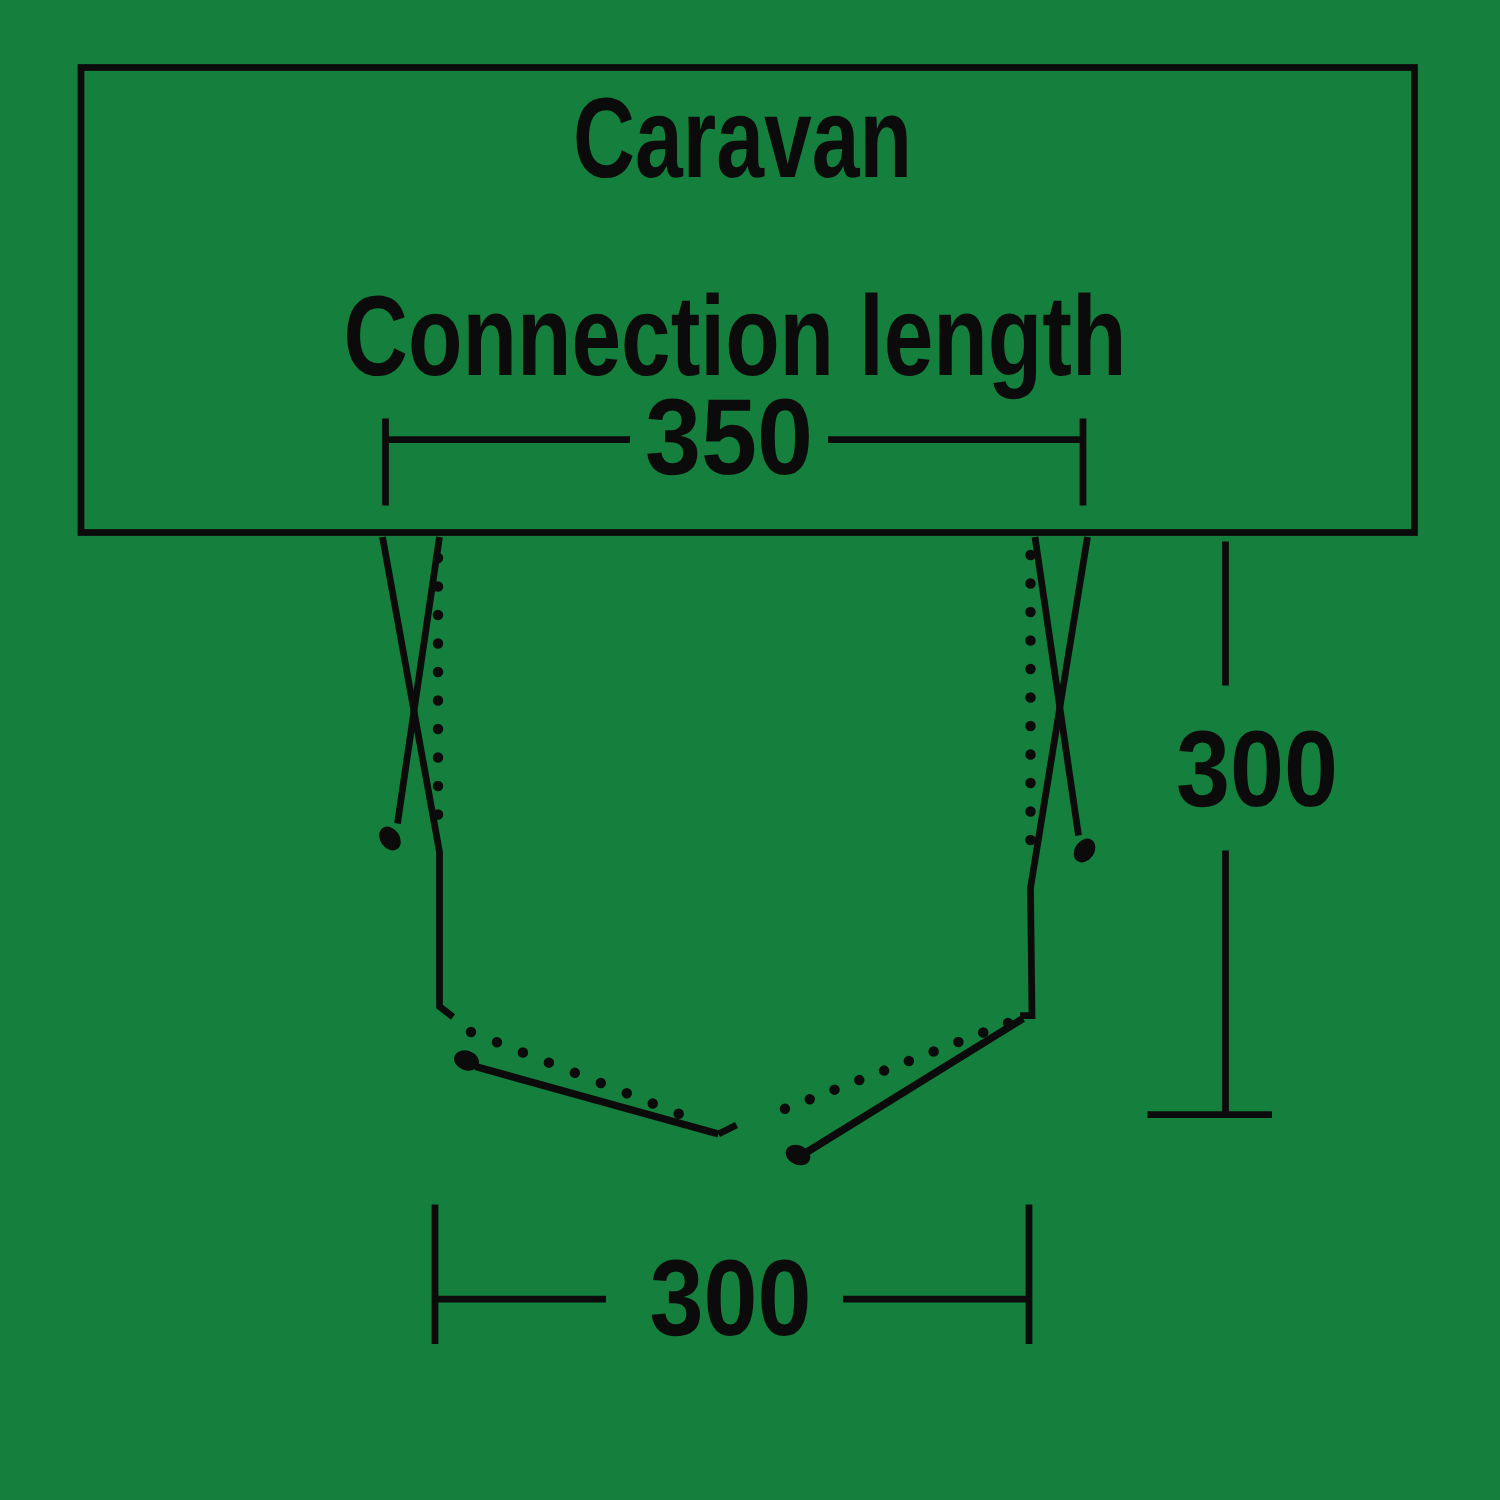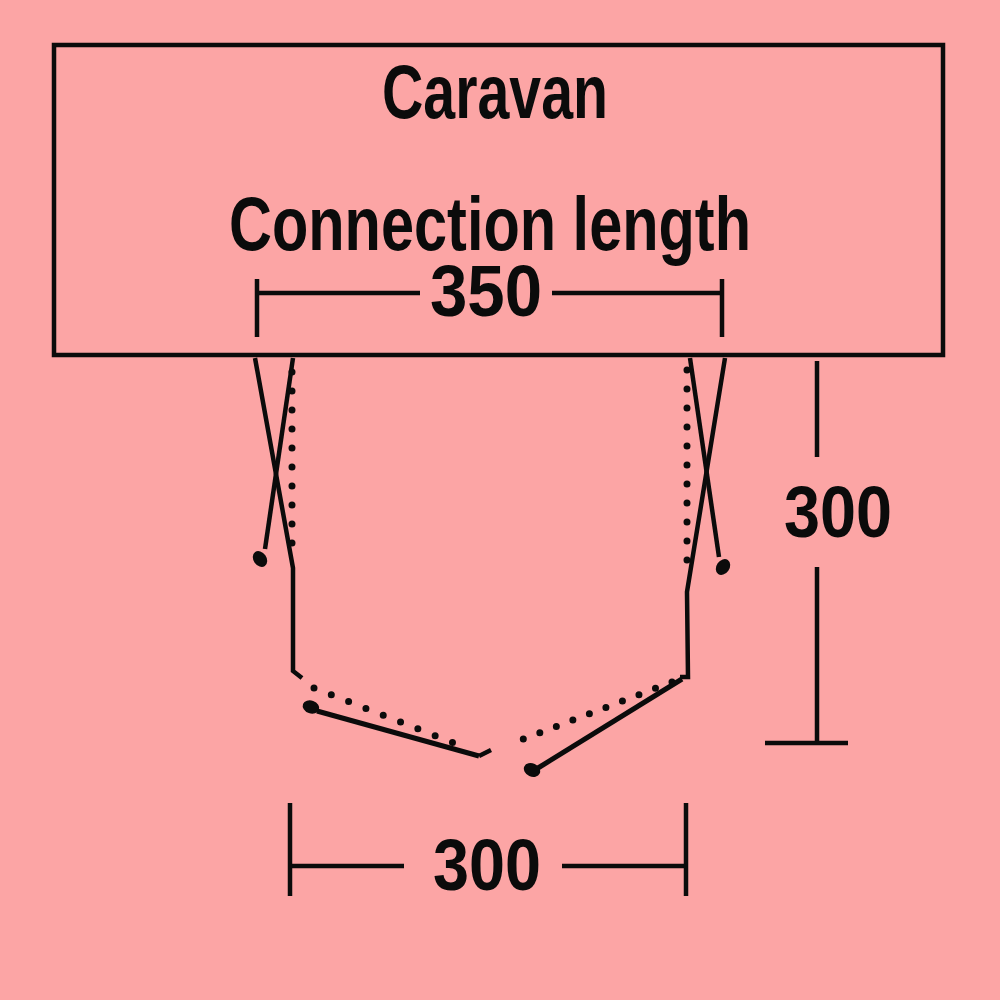--- a/index.html
+++ b/index.html
@@ -1,19 +1,19 @@
 <!DOCTYPE html>
 <html><head>
 <meta charset="utf-8">
 <style>
   html,body{margin:0;padding:0;background:#ffffff;}
   .stage{
     position:relative;
     width:1000px;height:1000px;
-    background:#fca5a5;
+    background:#15803d;
     font-family:"Liberation Sans","DejaVu Sans",sans-serif;
     overflow:hidden;
   }
   svg{display:block;}
   text{
     font-family:"Liberation Sans","DejaVu Sans",sans-serif;
     font-weight:bold;
     fill:#0b0b0b;
   }
   .heading{font-size:76px;}

